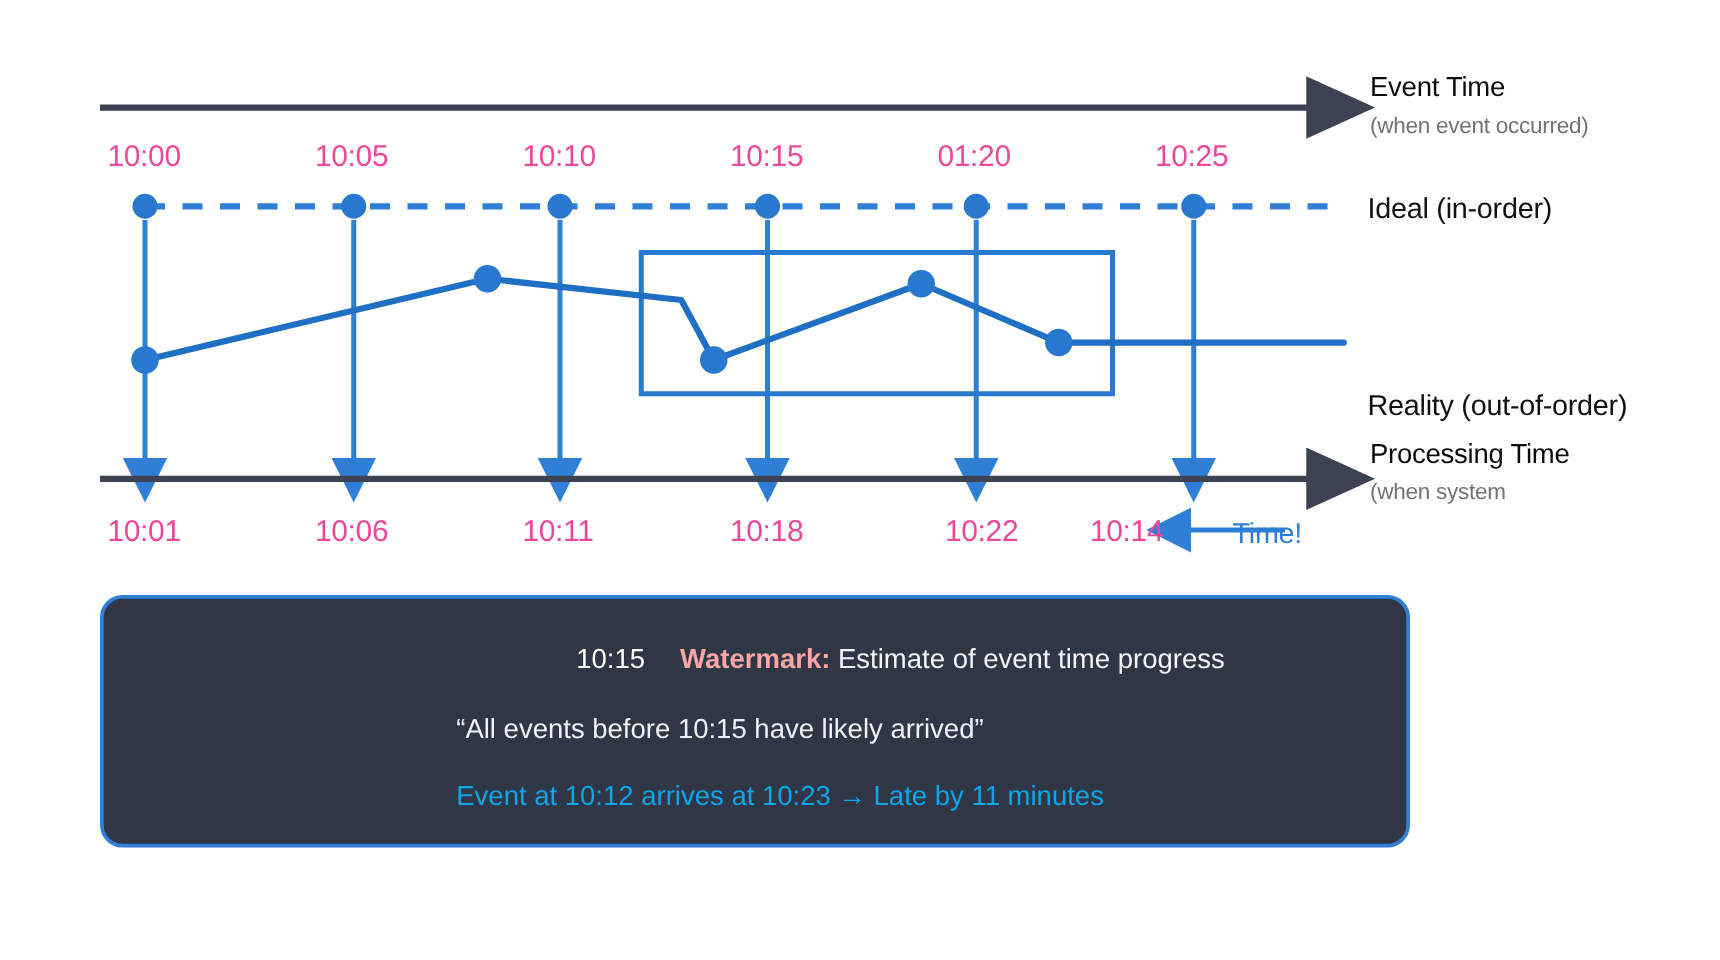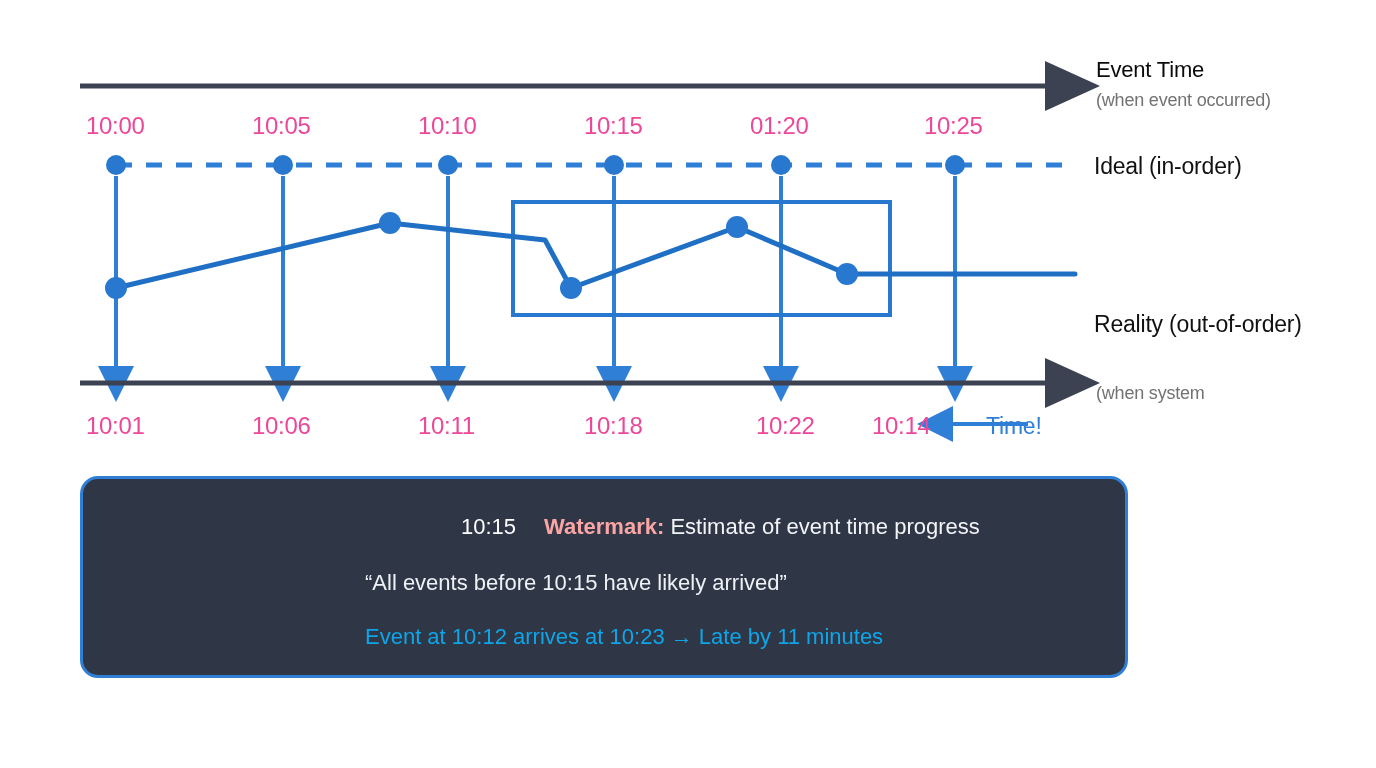--- a/index.html
+++ b/index.html
@@ -176,20 +176,21 @@
   <div class="lbl tick-label" style="left:756px; top:412px;">10:22</div>
   <div class="lbl tick-label" style="left:872px; top:412px;">10:14</div>
   <div class="lbl late-label" style="left:986px; top:413px;">Time!</div>
 
   <div class="lbl axis-title" style="left:1096px; top:57px;">Event Time</div>
   <div class="lbl axis-sub" style="left:1096px; top:87px;">(when event occurred)</div>
 
   <div class="lbl series-label" style="left:1094px; top:153px;">Ideal (in-order)</div>
   <div class="lbl series-label" style="left:1094px; top:279px;margin-top:32px;">Reality (out-of-order)</div>
 
+  <div class="lbl axis-title" style="left:1096px; top:350px;">Processing Time</div>
   <div class="lbl axis-sub" style="left:1096px; top:380px;">(when system</div>
 
   <div class="callout">
     <div class="callout-row row-watermark">
       <span class="wm-time">10:15</span><span class="wm-strong">Watermark:</span><span> Estimate of event time progress</span>
     </div>
     <div class="callout-row row-quote">“All events before 10:15 have likely arrived”</div>
     <div class="callout-row row-event">Event at 10:12 arrives at 10:23 → Late by 11 minutes</div>
   </div>
 

